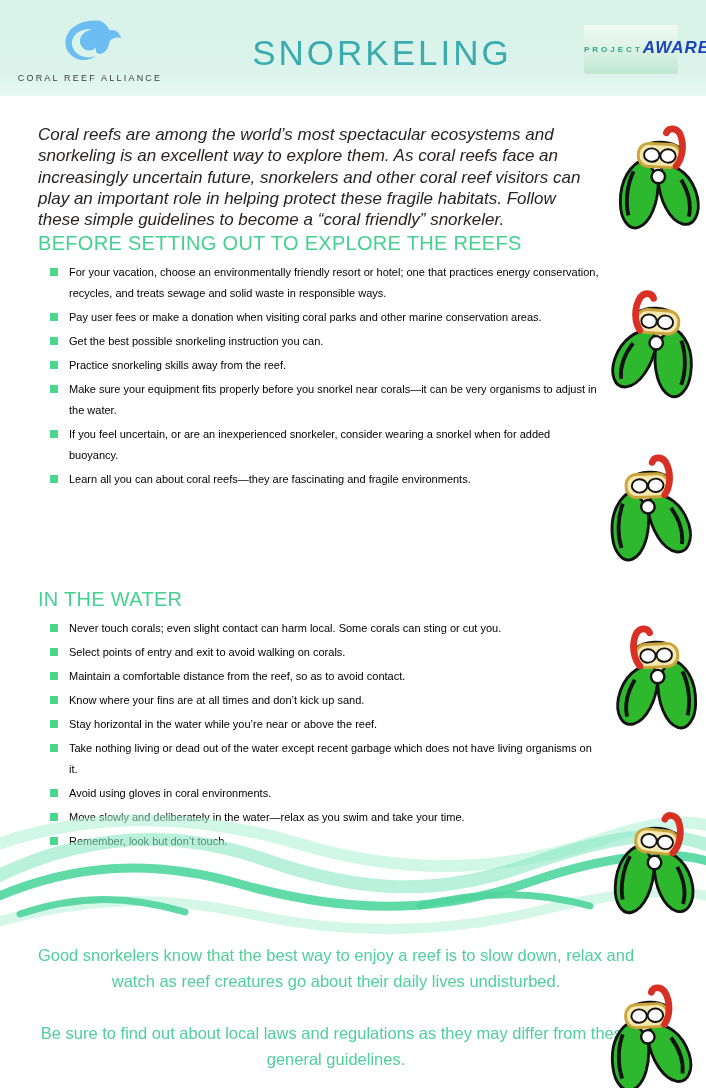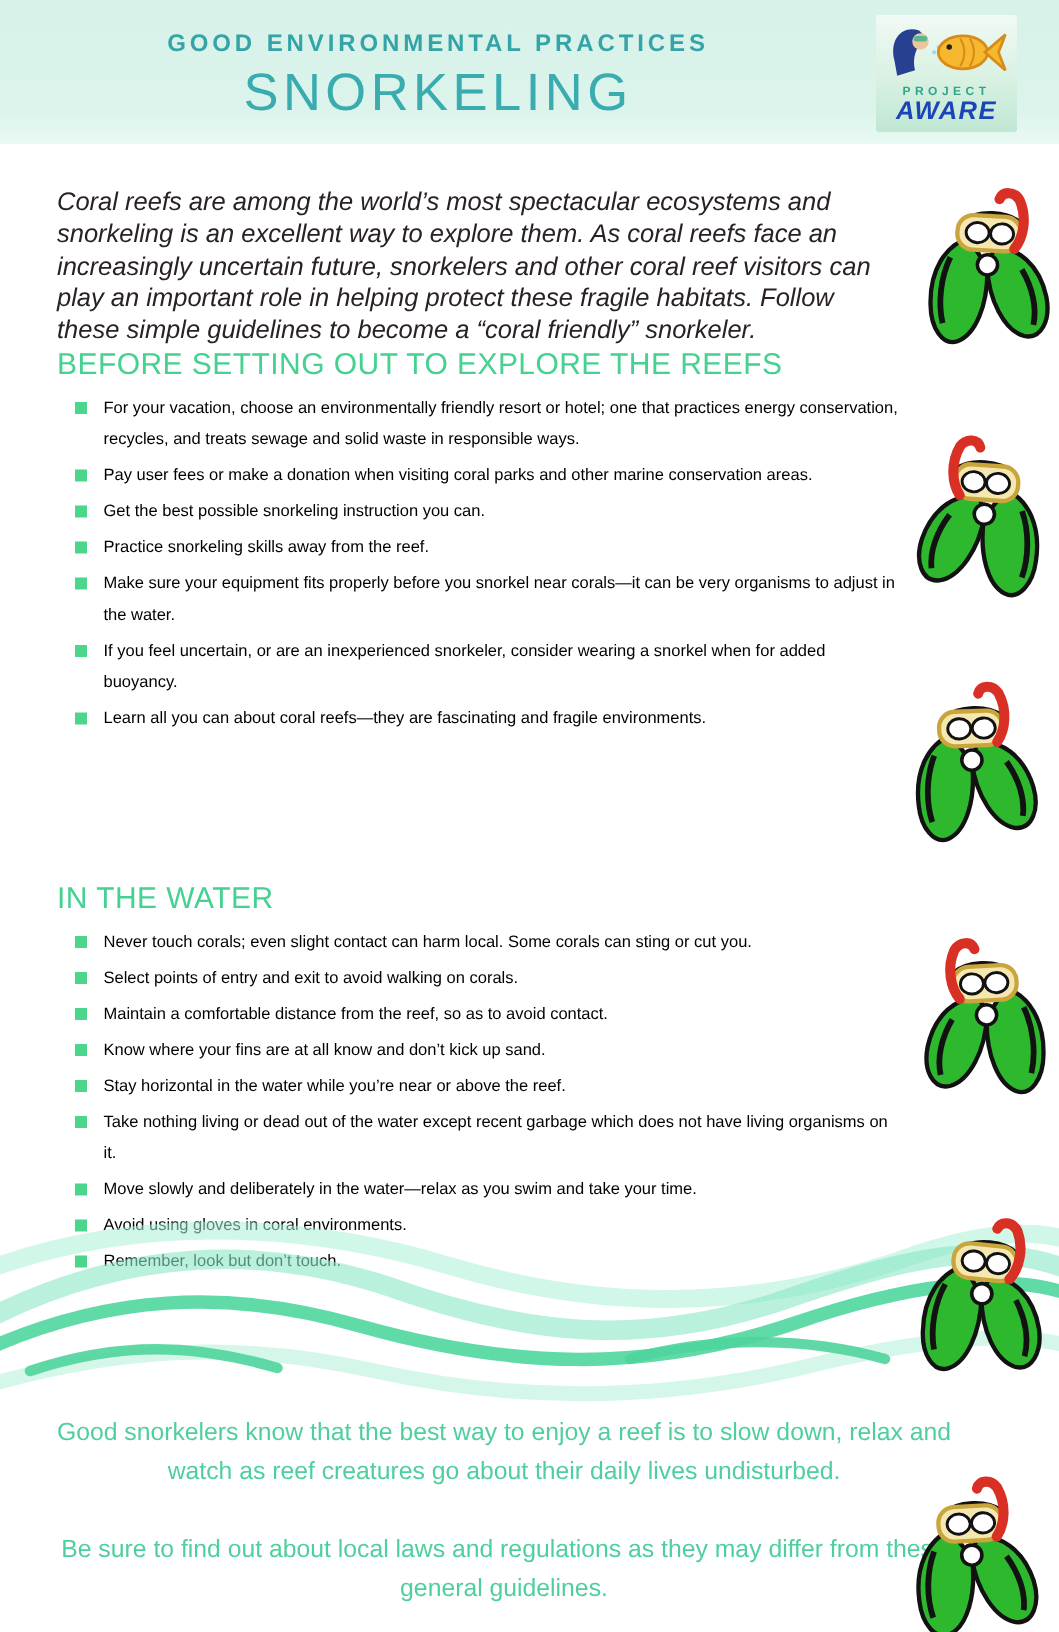--- a/index.html
+++ b/index.html
@@ -14,21 +14,21 @@
     display:flex;align-items:center;
   }
   .logo-block{width:180px;display:flex;flex-direction:column;align-items:center;padding-top:4px;}
   .logo-text{font-size:9px;letter-spacing:2.2px;color:#3c4042;margin-top:2px;white-space:nowrap;}
   .title-block{flex:1;text-align:center;padding-top:6px;}
   .eyebrow{font-size:16px;letter-spacing:2.6px;color:#35a4a8;font-weight:600;}
   .main-title{font-size:35px;letter-spacing:3px;color:#3aabae;font-weight:400;margin-top:3px;}
   .badge{
     width:94px;margin-right:28px;margin-top:2px;
     background:linear-gradient(180deg,#f0faf4 0%,#d9f1e2 55%,#bfe7d3 100%);
-    display:flex;flex-direction:column;align-items:center;padding:3px 0 4px 0;border-radius:2px;
+    display:flex;align-items:center;padding:3px 0 4px 0;border-radius:2px;
   }
   .badge-project{font-size:8px;font-weight:700;letter-spacing:3px;color:#2fa58b;margin-top:1px;}
   .badge-aware{font-size:17px;font-weight:700;font-style:italic;color:#1b44b8;letter-spacing:1px;margin-top:-1px;}
   
   .intro{
     position:absolute;top:107px;left:38px;width:545px;
     font-style:italic;font-size:17px;line-height:21.3px;color:#2a2222;font-weight:500;
   }
   
   .section{position:absolute;left:38px;}
@@ -74,22 +74,30 @@
       <ellipse cx="57" cy="36" rx="8" ry="7" fill="#ffffff" stroke="#121212" stroke-width="2"></ellipse>
       <path d="M66,46 C72,38 74,24 68,12 C64,6 56,6 54,12" fill="none" stroke="#d93025" stroke-width="7" stroke-linecap="round"></path>
       <circle cx="48" cy="58" r="7" fill="#ffffff" stroke="#121212" stroke-width="2.5"></circle>
     </g>
   </defs>
 </svg>
 
 <div class="page">
 
   <div class="header">
+    <div class="logo-block">
+      <span>
+        <svg width="72" height="50" viewBox="0 0 80 56">
+          <path d="M50,4 C22,2 8,20 14,36 C19,48 36,52 46,44 C34,48 22,42 20,32 C18,20 30,12 42,14 C32,16 26,24 30,32 C33,38 42,40 47,34 C44,44 56,44 60,34 C66,20 62,8 50,4 Z" fill="#6cbdf2"></path>
+          <path d="M56,18 C64,12 72,14 75,24 C70,21 63,24 59,30 Z" fill="#6cbdf2"></path>
+        </svg>
+      </span>
+      <span class="logo-text">CORAL REEF ALLIANCE</span>
+    </div>
     <div class="title-block">
-      <div class="eyebrow">GOOD ENVIRONMENTAL PRACTICES</div>
       <div class="main-title">SNORKELING</div>
     </div>
     <div class="badge">
       <svg width="84" height="42" viewBox="0 0 92 46">
         <path d="M8,30 C4,14 14,4 26,8 L31,13 C23,20 21,29 23,37 L10,41 Z" fill="#27408f"></path>
         <circle cx="27" cy="16" r="6" fill="#f0c49a"></circle>
         <rect x="22" y="12" width="10" height="4" rx="2" fill="#57b88f"></rect>
         <circle cx="37" cy="24" r="1.5" fill="#9fd7e8"></circle>
         <circle cx="40" cy="20" r="1.2" fill="#9fd7e8"></circle>
         <ellipse cx="58" cy="24" rx="18" ry="12" fill="#f5b82e" stroke="#d98b1a" stroke-width="2"></ellipse>
@@ -159,42 +167,42 @@
           <span class="btxt">Select points of entry and exit to avoid walking on corals.</span>
         </li>
 
         <li>
           <span class="sq"></span>
           <span class="btxt">Maintain a comfortable distance from the reef, so as to avoid contact.</span>
         </li>
 
         <li>
           <span class="sq"></span>
-          <span class="btxt">Know where your fins are at all know and don’t kick up sand.</span>
+          <span class="btxt">Know where your fins are at all times and don’t kick up sand.</span>
         </li>
 
         <li>
           <span class="sq"></span>
           <span class="btxt">Stay horizontal in the water while you’re near or above the reef.</span>
         </li>
 
 
         <li>
           <span class="sq"></span>
           <span class="btxt">Take nothing living or dead out of the water except recent garbage which does not have living organisms on it.</span>
         </li>
 
         <li>
           <span class="sq"></span>
+          <span class="btxt">Avoid using gloves in coral environments.</span>
+        </li>
+
+        <li>
+          <span class="sq"></span>
           <span class="btxt">Move slowly and deliberately in the water—relax as you swim and take your time.</span>
-        </li>
-
-        <li>
-          <span class="sq"></span>
-          <span class="btxt">Avoid using gloves in coral environments.</span>
         </li>
 
         <li>
           <span class="sq"></span>
           <span class="btxt">Remember, look but don’t touch.</span>
         </li>
       </ul>
   </div>
 
   <svg class="waves" viewBox="0 0 706 150">

